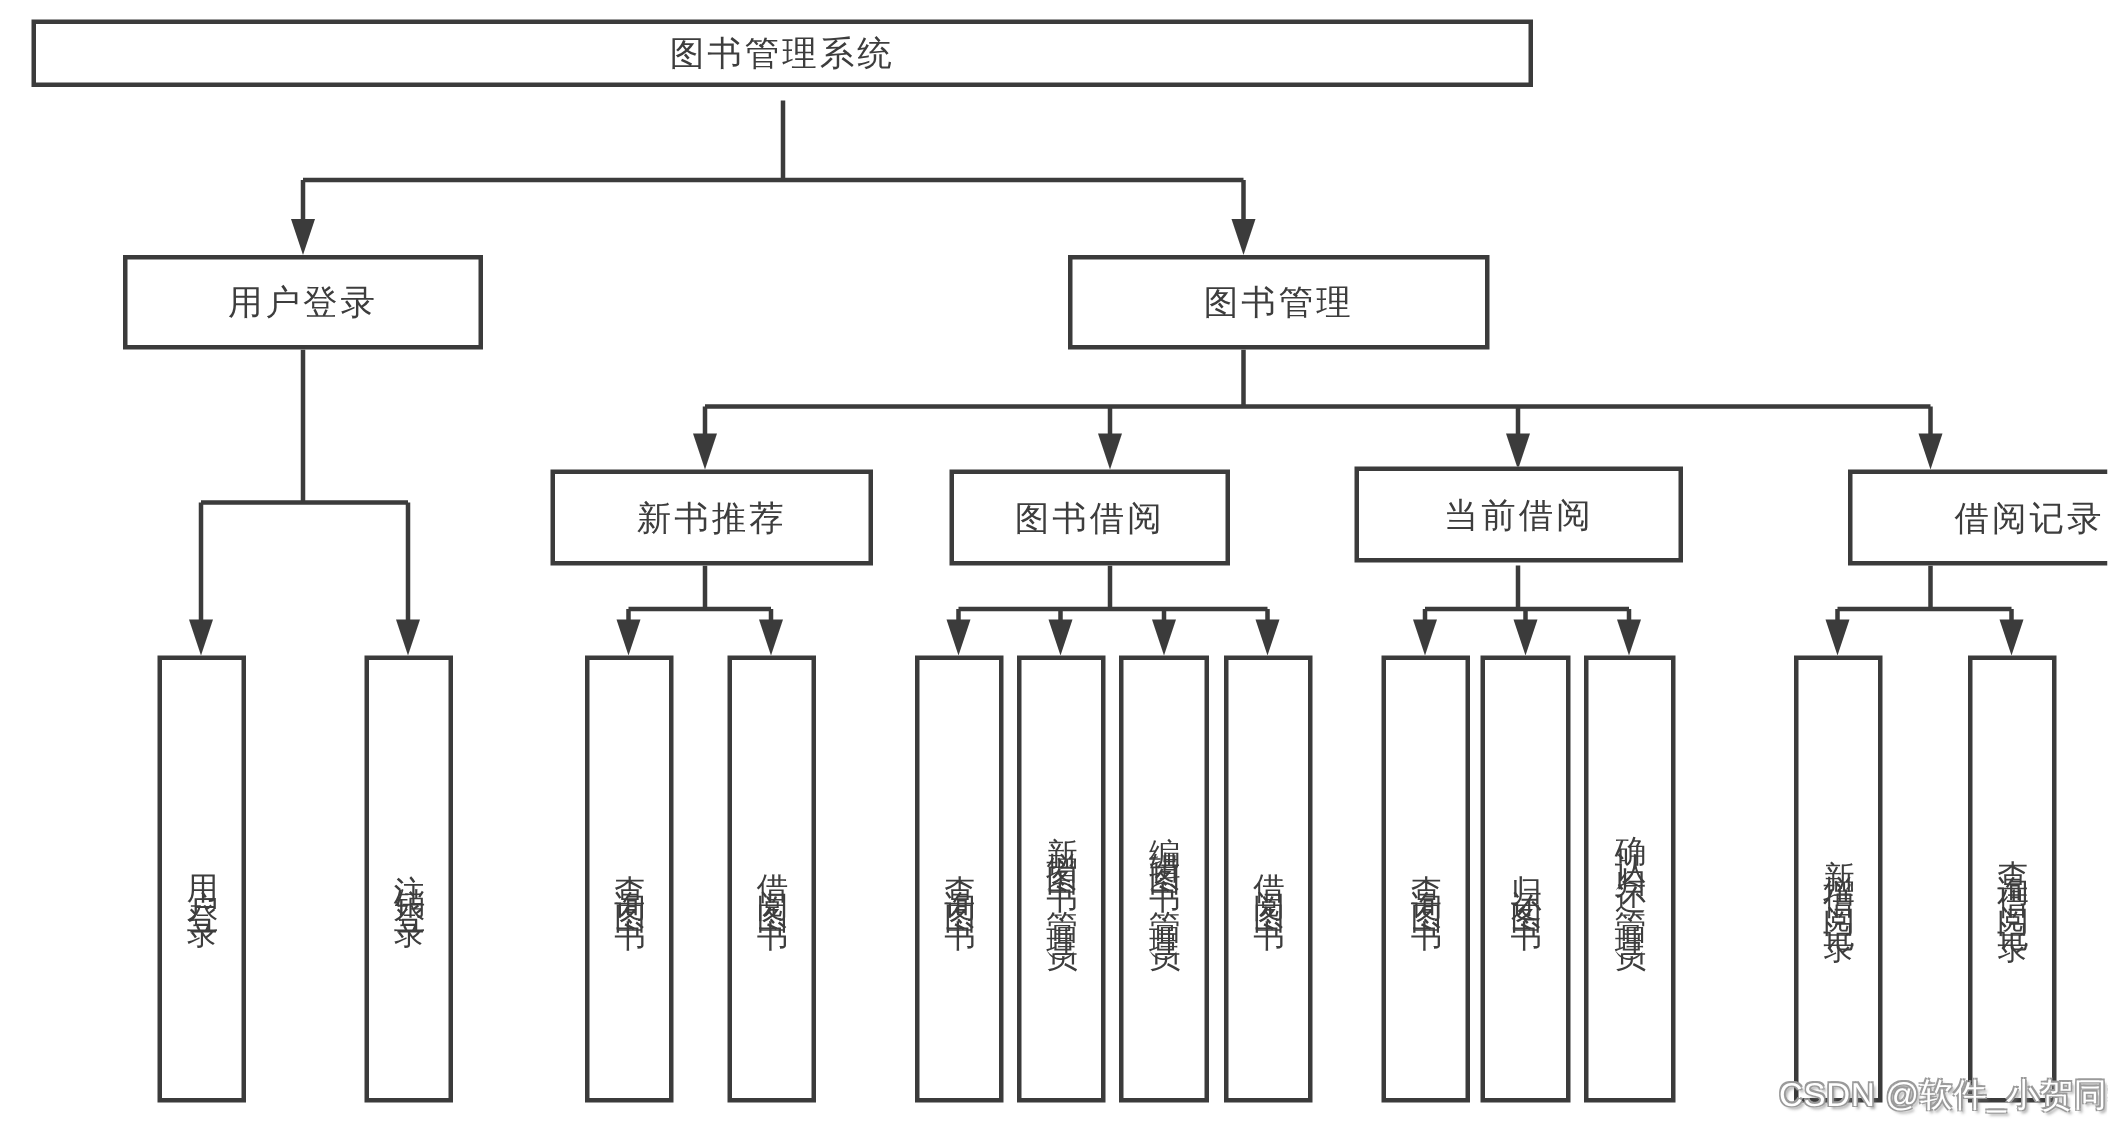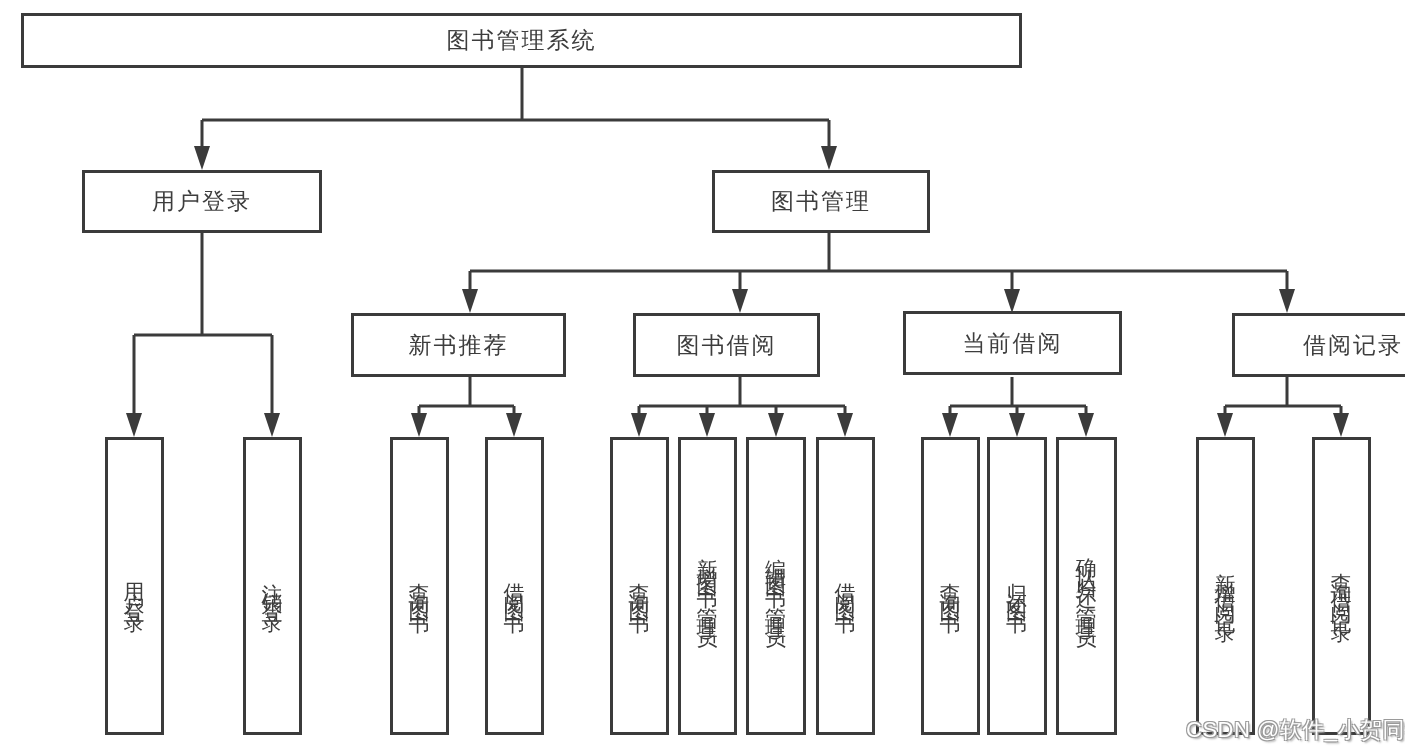--- a/index.html
+++ b/index.html
@@ -102,32 +102,32 @@
       <polygon class="arrow" points="1009,413 1025,413 1017,437"></polygon>
       <polygon class="arrow" points="1078,413 1094,413 1086,437"></polygon>
     </g>
     <g>
       <path class="wire" d="M1287 377 V406 M1225 406 H1341 M1225 406 V416 M1341 406 V416"></path>
       <polygon class="arrow" points="1217,413 1233,413 1225,437"></polygon>
       <polygon class="arrow" points="1333,413 1349,413 1341,437"></polygon>
     </g>
   </svg>
 
-  <div class="node root" style="left:21px;top:13px;width:1001px;height:55px">
+  <div class="node root" style="left:21px;top:13px;width:1001px;height:45px">
     <span class="hlabel">图书管理系统</span>
   </div>
 
   <div class="node" style="left:82px;top:170px;width:240px;height:63px">
     <span class="hlabel">用户登录</span>
   </div>
-  <div class="node" style="left:712px;top:170px;width:218px;height:63px">
+  <div class="node" style="left:712px;top:170px;width:281px;height:63px">
     <span class="hlabel">图书管理</span>
   </div>
 
-  <div class="node" style="left:351px;top:313px;width:215px;height:64px">
+  <div class="node" style="left:367px;top:313px;width:215px;height:64px">
     <span class="hlabel">新书推荐</span>
   </div>
   <div class="node" style="left:633px;top:313px;width:187px;height:64px">
     <span class="hlabel">图书借阅</span>
   </div>
   <div class="node" style="left:903px;top:311px;width:219px;height:64px">
     <span class="hlabel">当前借阅</span>
   </div>
   <div class="node" style="left:1232px;top:313px;width:242px;height:64px">
     <span class="hlabel">借阅记录</span>

